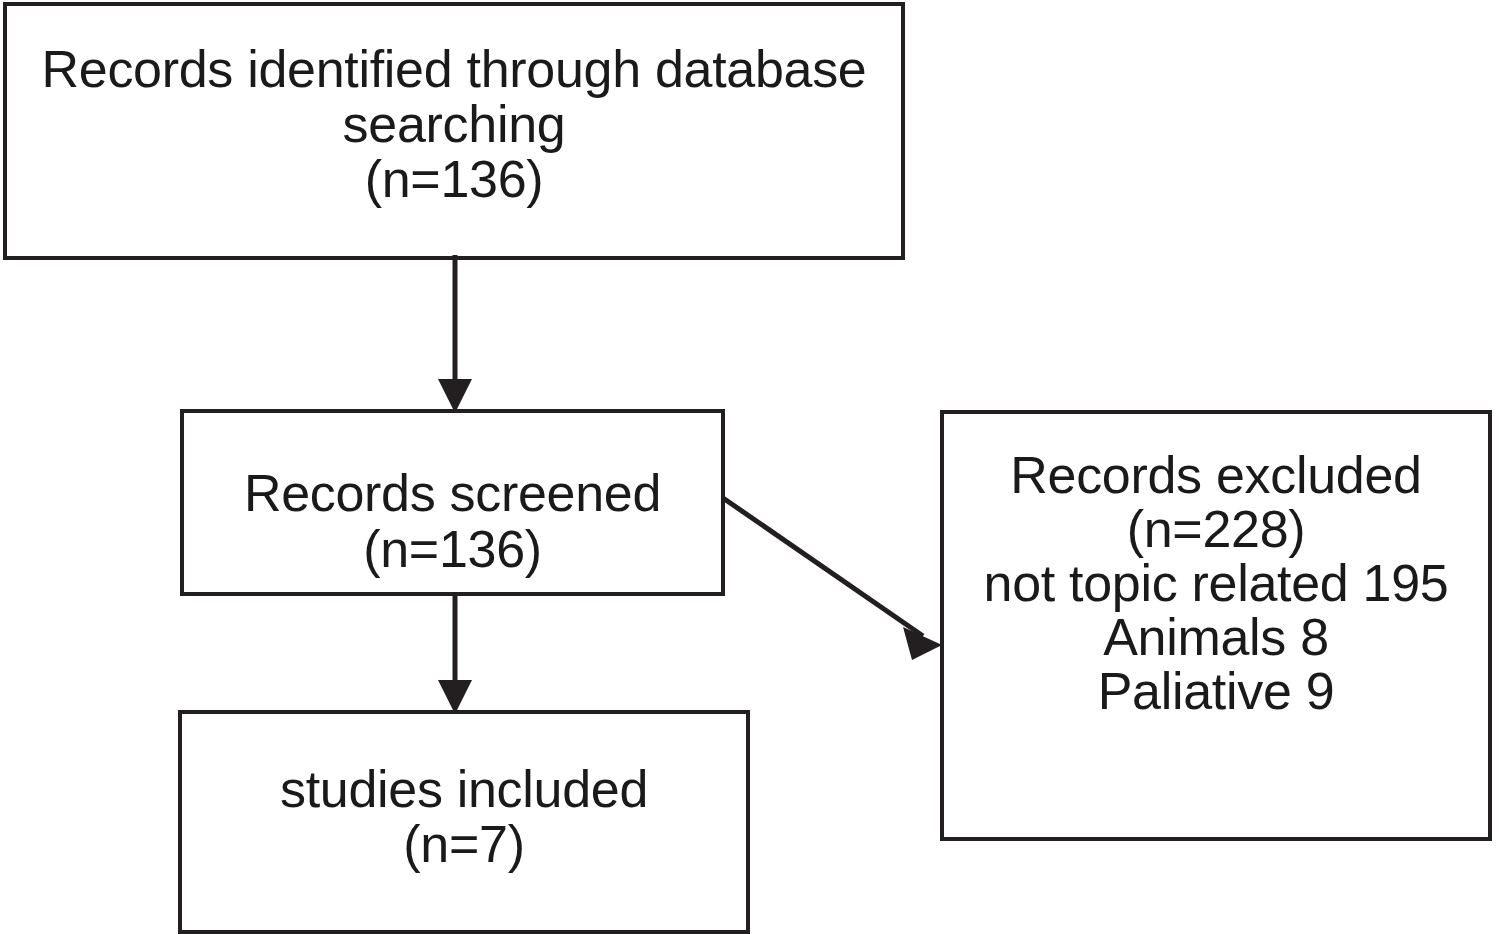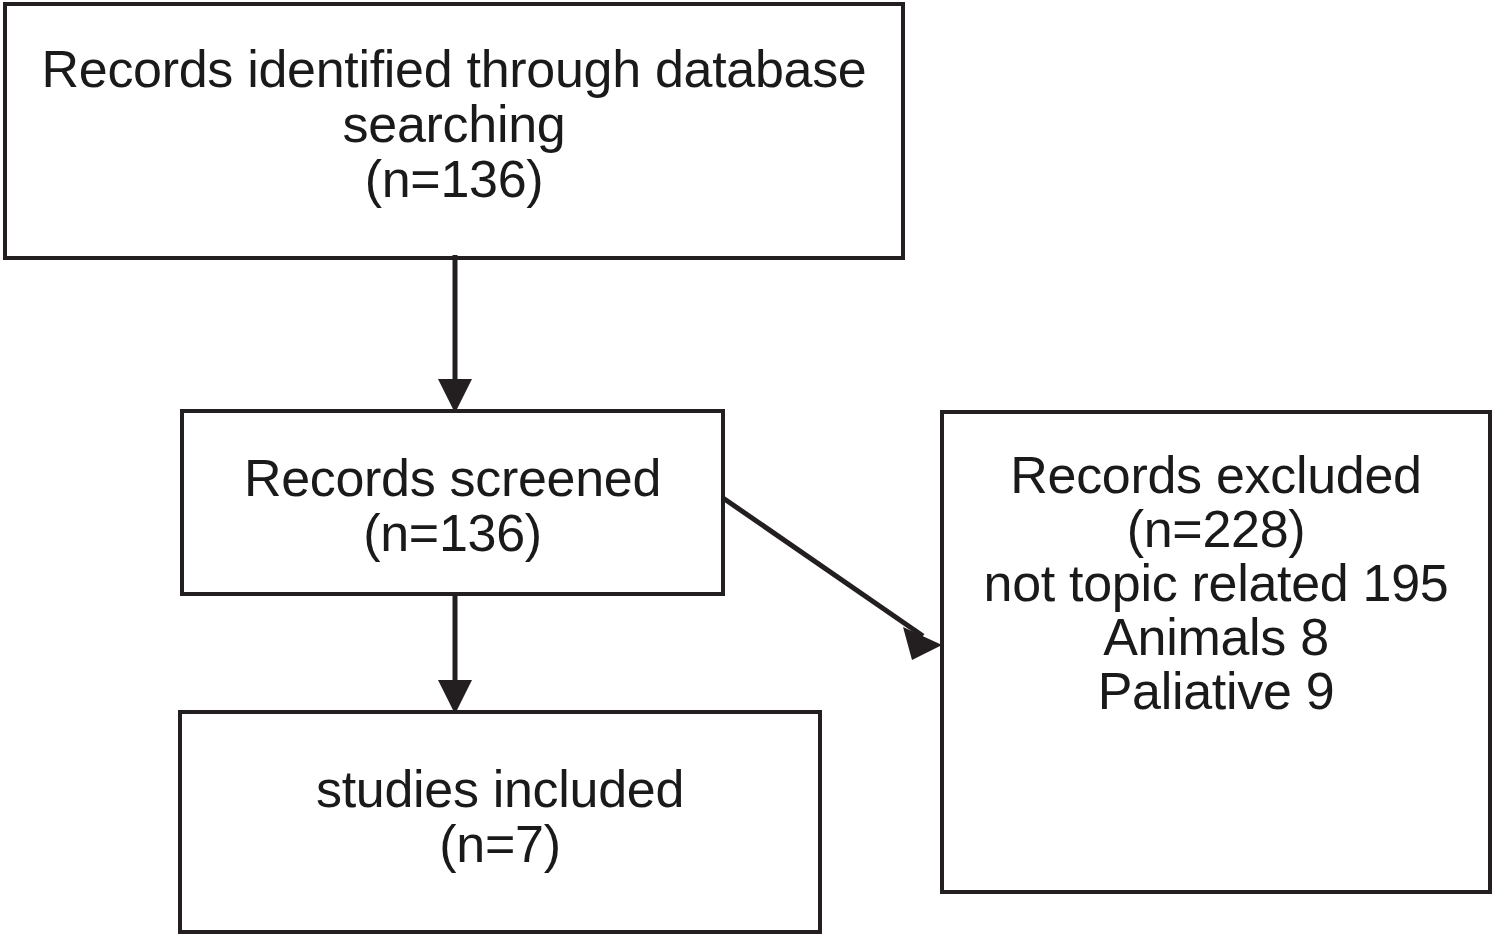--- a/index.html
+++ b/index.html
@@ -41,33 +41,33 @@
 
   
   #box-identified {
     left: 3px;  top: 2px;
     width: 902px; height: 258px;
   }
   #box-identified .lines { padding-top: 36px; }
 
   #box-screened {
     left: 180px; top: 409px;
-    width: 545px; height: 187px;
+    width: 545px; height: 187px; justify-content: center;
   }
   #box-screened .lines { padding-top: 38px; }
 
   #box-excluded {
     left: 940px; top: 410px;
-    width: 552px; height: 484px;
+    width: 552px; height: 431px;
   }
   #box-excluded .lines { padding-top: 34px; line-height: 1.04; }
 
   #box-included {
     left: 178px; top: 710px;
-    width: 644px; height: 224px;
+    width: 572px; height: 224px;
     border-bottom-width: 4px;
   }
   #box-included .lines { padding-top: 48px; }
 
   
   .connector {
     position: absolute;
     overflow: visible;
   }
   #arrow-identified-to-screened {

